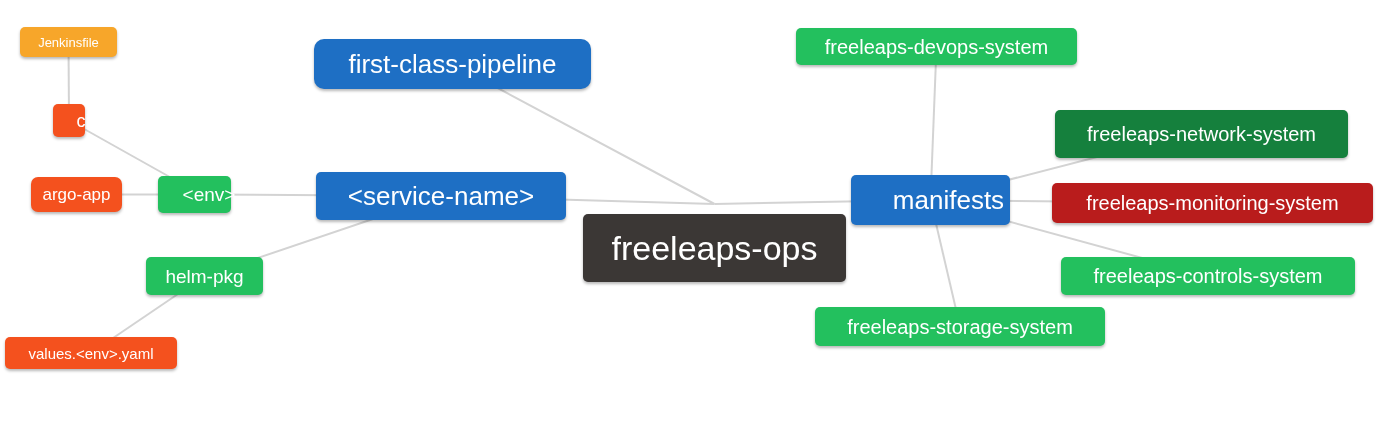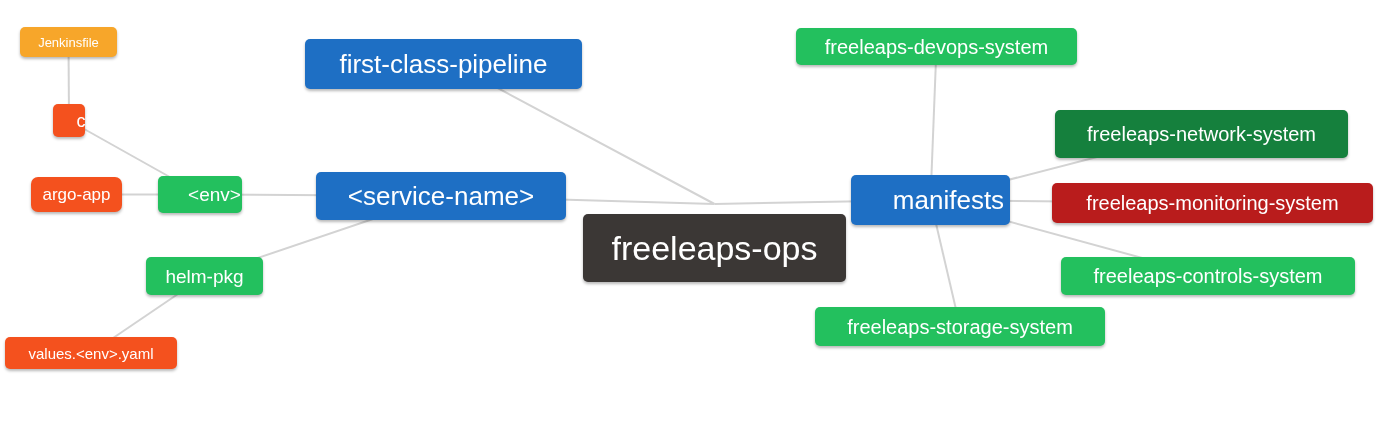--- a/index.html
+++ b/index.html
@@ -61,24 +61,24 @@
       <line x1="69" y1="120.5" x2="68.5" y2="42" stroke="#d3d3d3" stroke-width="2"></line>
       <line x1="204.5" y1="276" x2="91" y2="353" stroke="#d3d3d3" stroke-width="2"></line>
       <line x1="930.5" y1="200" x2="936.5" y2="46.5" stroke="#d3d3d3" stroke-width="2"></line>
       <line x1="930.5" y1="200" x2="1201.5" y2="130" stroke="#d3d3d3" stroke-width="2"></line>
       <line x1="930.5" y1="200" x2="1212.5" y2="203" stroke="#d3d3d3" stroke-width="2"></line>
       <line x1="930.5" y1="200" x2="1208" y2="276" stroke="#d3d3d3" stroke-width="2"></line>
       <line x1="930.5" y1="200" x2="960" y2="326.5" stroke="#d3d3d3" stroke-width="2"></line>
     </svg>
   <div id="node-layer">
       <div class="mm-node" style="left: 583px; top: 170px; width: 263px; height: 68px; font-size: 34px; background: rgb(59, 55, 53); color: rgb(255, 255, 255); margin-top: 44px;">freeleaps-ops</div>
-      <div class="mm-node" style="left: 305px; top: 39px; width: 277px; height: 50px; font-size: 26px; background: rgb(30, 111, 196); color: rgb(255, 255, 255);">first-class-pipeline</div>
+      <div class="mm-node" style="left: 314px; top: 39px; width: 277px; height: 50px; font-size: 26px; background: rgb(30, 111, 196); color: rgb(255, 255, 255); border-radius: 10px;">first-class-pipeline</div>
       <div class="mm-node" style="left: 316px; top: 172px; width: 250px; height: 48px; font-size: 26px; background: rgb(30, 111, 196); color: rgb(255, 255, 255);">&lt;service-name&gt;</div>
       <div class="mm-node" style="left: 851px; top: 175px; width: 159px; height: 50px; font-size: 26px; background: rgb(30, 111, 196); color: rgb(255, 255, 255); padding-left: 36px;">manifests</div>
-      <div class="mm-node" style="left: 158px; top: 176px; width: 84px; height: 37px; font-size: 19px; background: rgb(35, 192, 94); color: rgb(255, 255, 255); padding-left: 29px;">&lt;env&gt;</div>
+      <div class="mm-node" style="left: 158px; top: 176px; width: 73px; height: 37px; font-size: 19px; background: rgb(35, 192, 94); color: rgb(255, 255, 255); padding-left: 29px;">&lt;env&gt;</div>
       <div class="mm-node" style="left: 146px; top: 257px; width: 117px; height: 38px; font-size: 19px; background: rgb(35, 192, 94); color: rgb(255, 255, 255);">helm-pkg</div>
       <div class="mm-node" style="left: 53px; top: 104px; width: 32px; height: 33px; font-size: 18px; background: rgb(244, 81, 30); color: rgb(255, 255, 255); padding-left: 28px;">ci</div>
       <div class="mm-node" style="left: 31px; top: 177px; width: 91px; height: 35px; font-size: 17px; background: rgb(244, 81, 30); color: rgb(255, 255, 255); border-radius: 7px;">argo-app</div>
       <div class="mm-node" style="left: 20px; top: 27px; width: 97px; height: 30px; font-size: 13px; background: rgb(247, 166, 42); color: rgb(255, 255, 255);">Jenkinsfile</div>
       <div class="mm-node" style="left: 5px; top: 337px; width: 172px; height: 32px; font-size: 15px; background: rgb(244, 81, 30); color: rgb(255, 255, 255);">values.&lt;env&gt;.yaml</div>
       <div class="mm-node" style="left: 796px; top: 28px; width: 281px; height: 37px; font-size: 20px; background: rgb(35, 192, 94); color: rgb(255, 255, 255);">freeleaps-devops-system</div>
       <div class="mm-node" style="left: 1055px; top: 110px; width: 293px; height: 48px; font-size: 20px; background: #15803d; color: rgb(255, 255, 255);">freeleaps-network-system</div>
       <div class="mm-node" style="left: 1052px; top: 183px; width: 321px; height: 40px; font-size: 20px; background: #b91c1c; color: rgb(255, 255, 255);">freeleaps-monitoring-system</div>
       <div class="mm-node" style="left: 1061px; top: 257px; width: 294px; height: 38px; font-size: 20px; background: rgb(35, 192, 94); color: rgb(255, 255, 255);">freeleaps-controls-system</div>
       <div class="mm-node" style="left: 815px; top: 307px; width: 290px; height: 39px; font-size: 20px; background: rgb(35, 192, 94); color: rgb(255, 255, 255);">freeleaps-storage-system</div>

